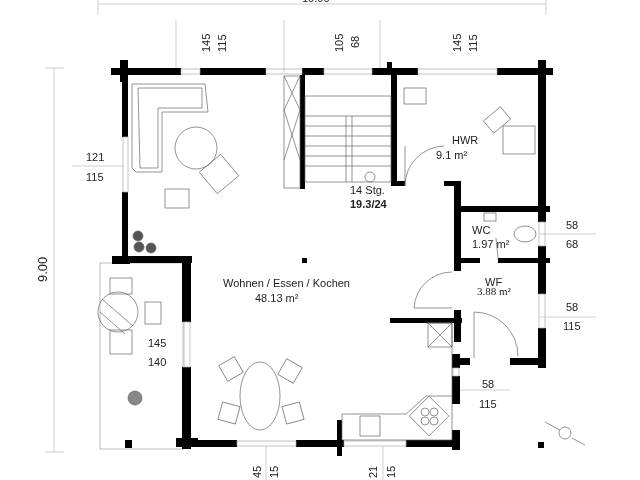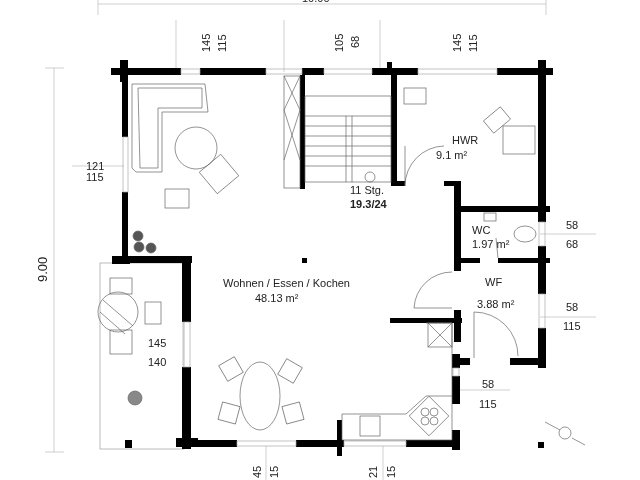--- a/index.html
+++ b/index.html
@@ -179,21 +179,21 @@
 <div class="lbl" style="left:302px;top:-8px;">10.00</div>
 <div class="vlbl big" style="left:35px;top:282px;">9.00</div>
 
 <div class="vlbl" style="left:200px;top:52px;">145</div>
 <div class="vlbl" style="left:216px;top:52px;">115</div>
 <div class="vlbl" style="left:333px;top:52px;">105</div>
 <div class="vlbl" style="left:349px;top:48px;">68</div>
 <div class="vlbl" style="left:451px;top:52px;">145</div>
 <div class="vlbl" style="left:467px;top:52px;">115</div>
 
-<div class="lbl" style="left:86px;top:160px;">121</div>
+<div class="lbl" style="left:86px;top:151px;">121</div>
 <div class="lbl" style="left:86px;top:171px;">115</div>
 
 <div class="lbl" style="left:148px;top:337px;">145</div>
 <div class="lbl" style="left:148px;top:356px;">140</div>
 
 <div class="lbl" style="left:566px;top:219px;">58</div>
 <div class="lbl" style="left:566px;top:238px;">68</div>
 <div class="lbl" style="left:566px;top:301px;">58</div>
 <div class="lbl" style="left:563px;top:320px;">115</div>
 <div class="lbl" style="left:482px;top:378px;">58</div>
@@ -207,16 +207,16 @@
 <div class="lbl" style="left:223px;top:277px;">Wohnen / Essen / Kochen</div>
 <div class="lbl" style="left:223px;top:292px;margin-left:32px;">48.13 m²</div>
 
 <div class="lbl" style="left:452px;top:134px;">HWR</div>
 <div class="lbl" style="left:436px;top:149px;">9.1 m²</div>
 
 <div class="lbl" style="left:472px;top:224px;">WC</div>
 <div class="lbl" style="left:472px;top:238px;">1.97 m²</div>
 
 <div class="lbl" style="left:485px;top:276px;">WF</div>
-<div class="lbl" style="left:477px;top:298px;">3.88 m²</div>
-
-<div class="lbl" style="left:350px;top:184px;">11 Stg.</div>
+<div class="lbl" style="left:477px;top:285px;font-family:Liberation Serif, serif;">3.88 m²</div>
+
+<div class="lbl" style="left:350px;top:184px;">14 Stg.</div>
 <div class="lbl" style="left:350px;top:198px;font-weight:bold;">19.3/24</div>
 
 </body></html>

